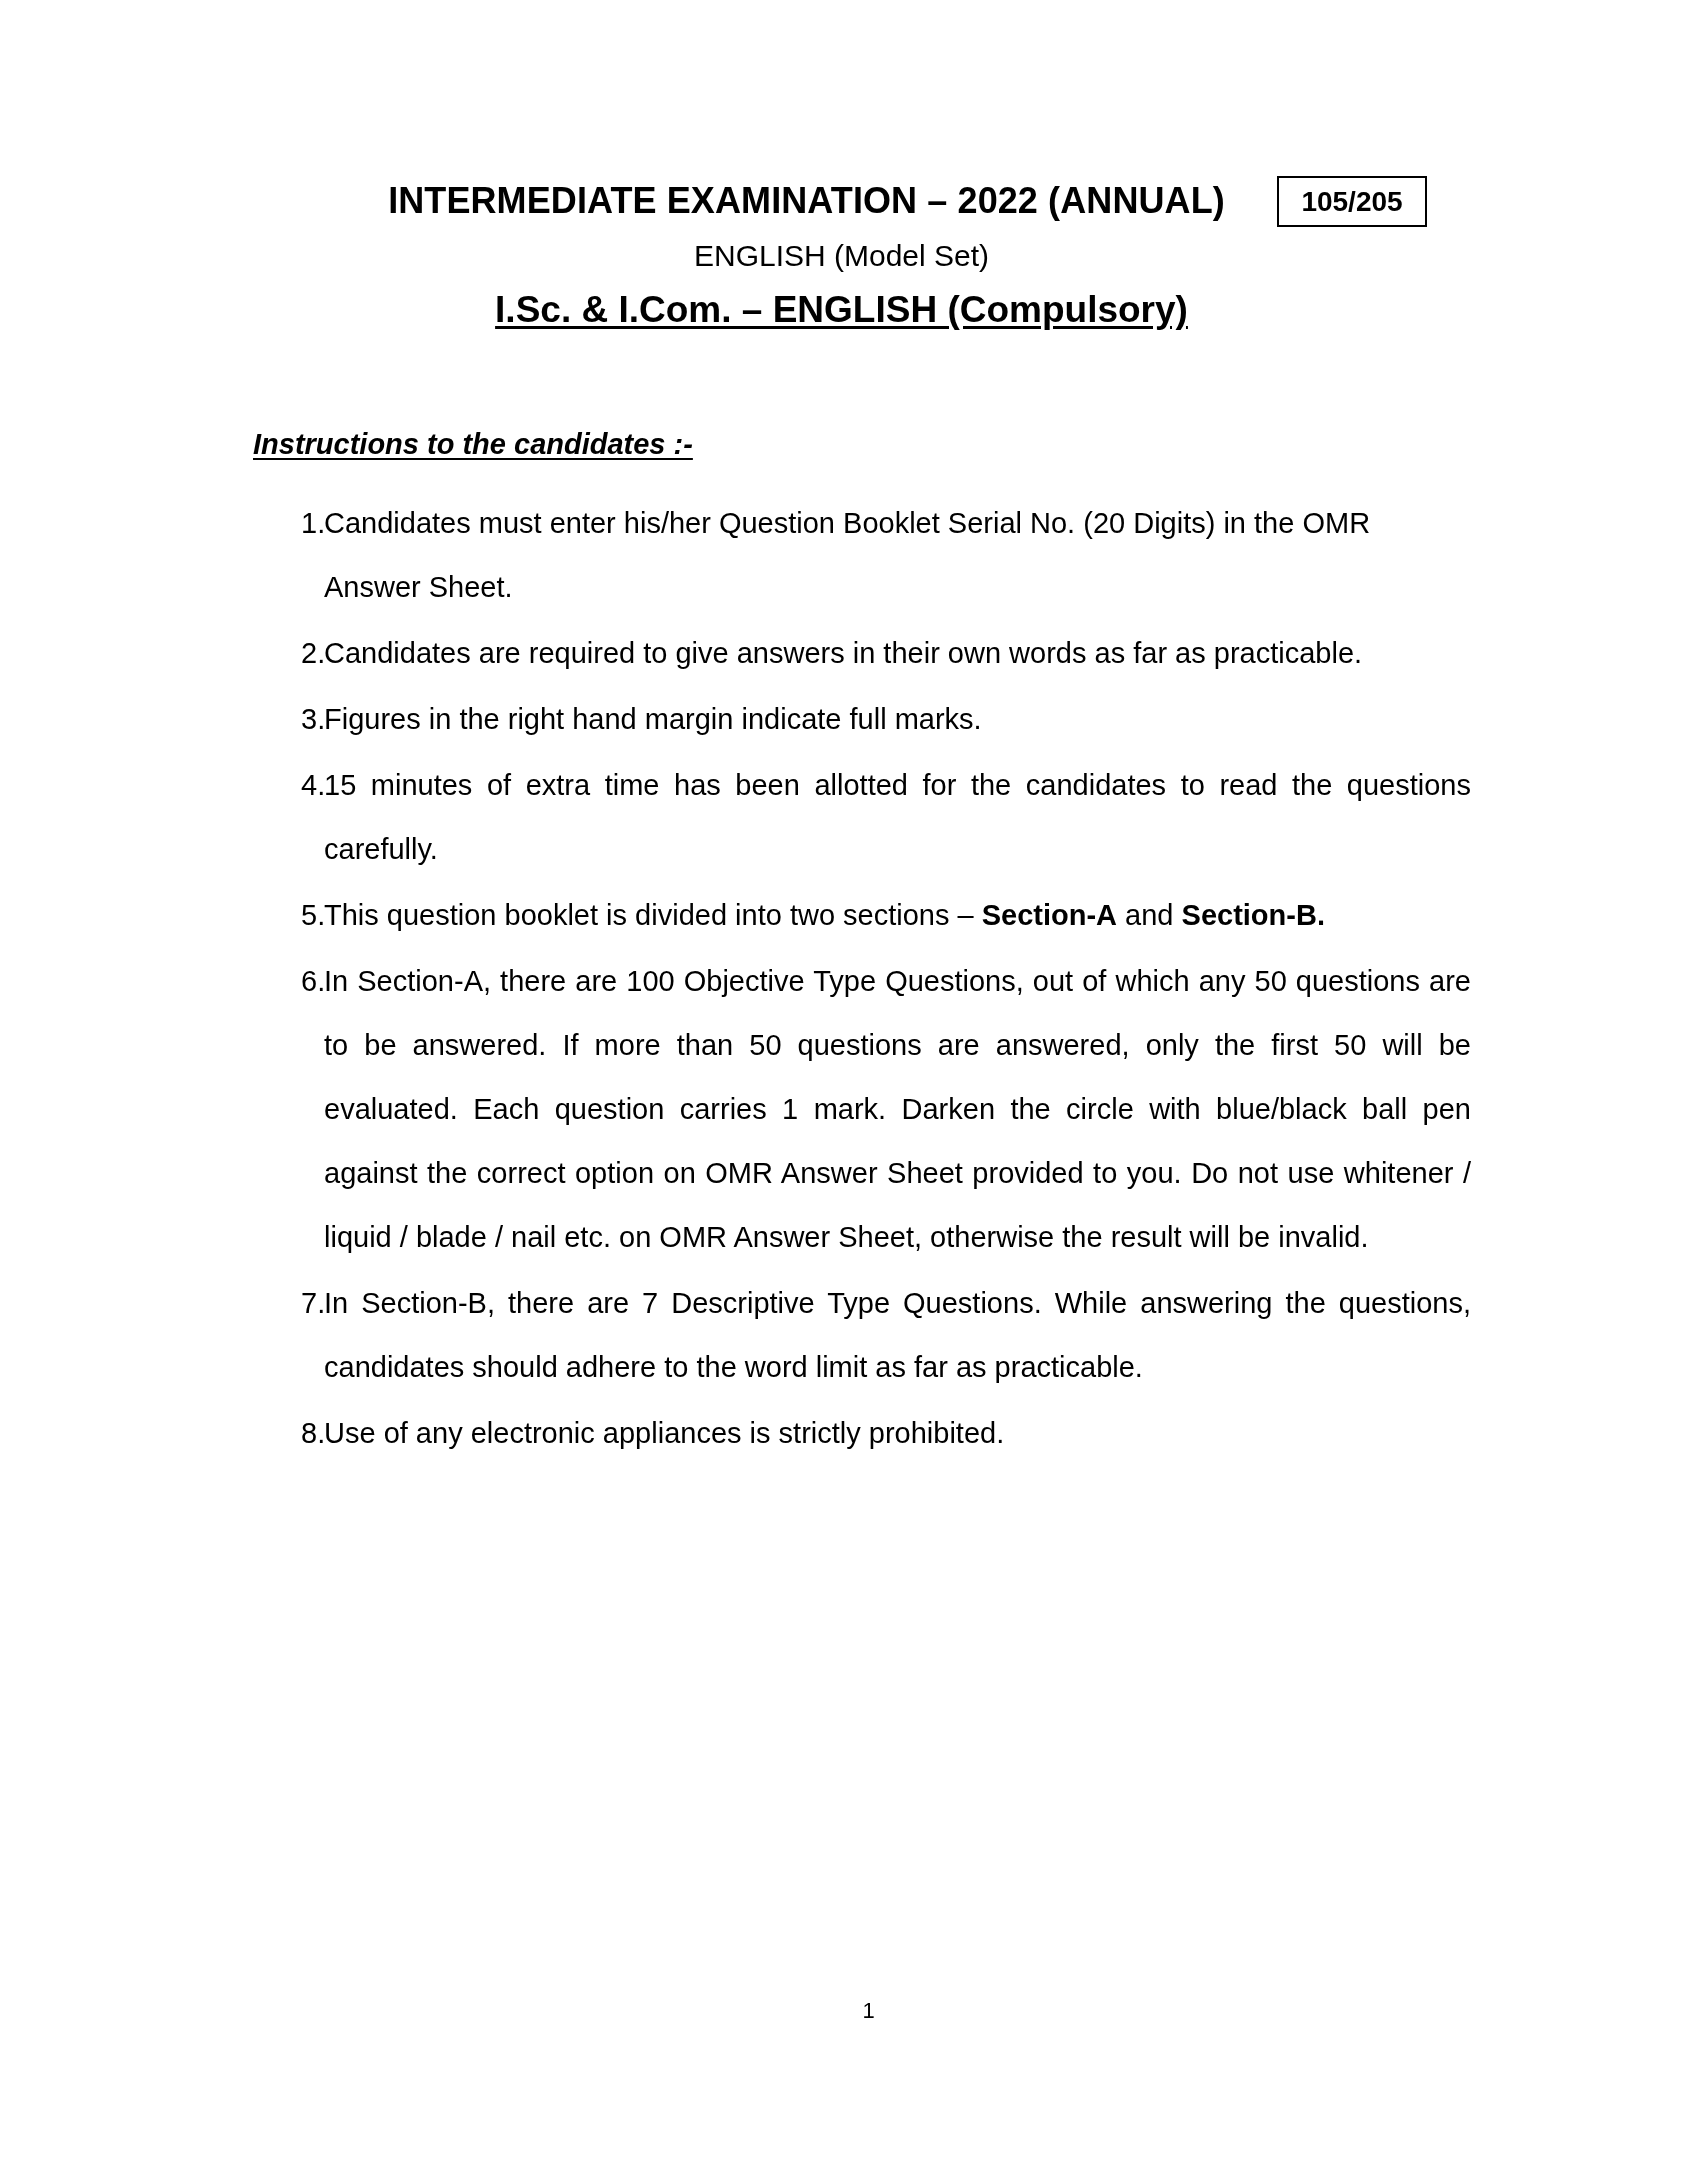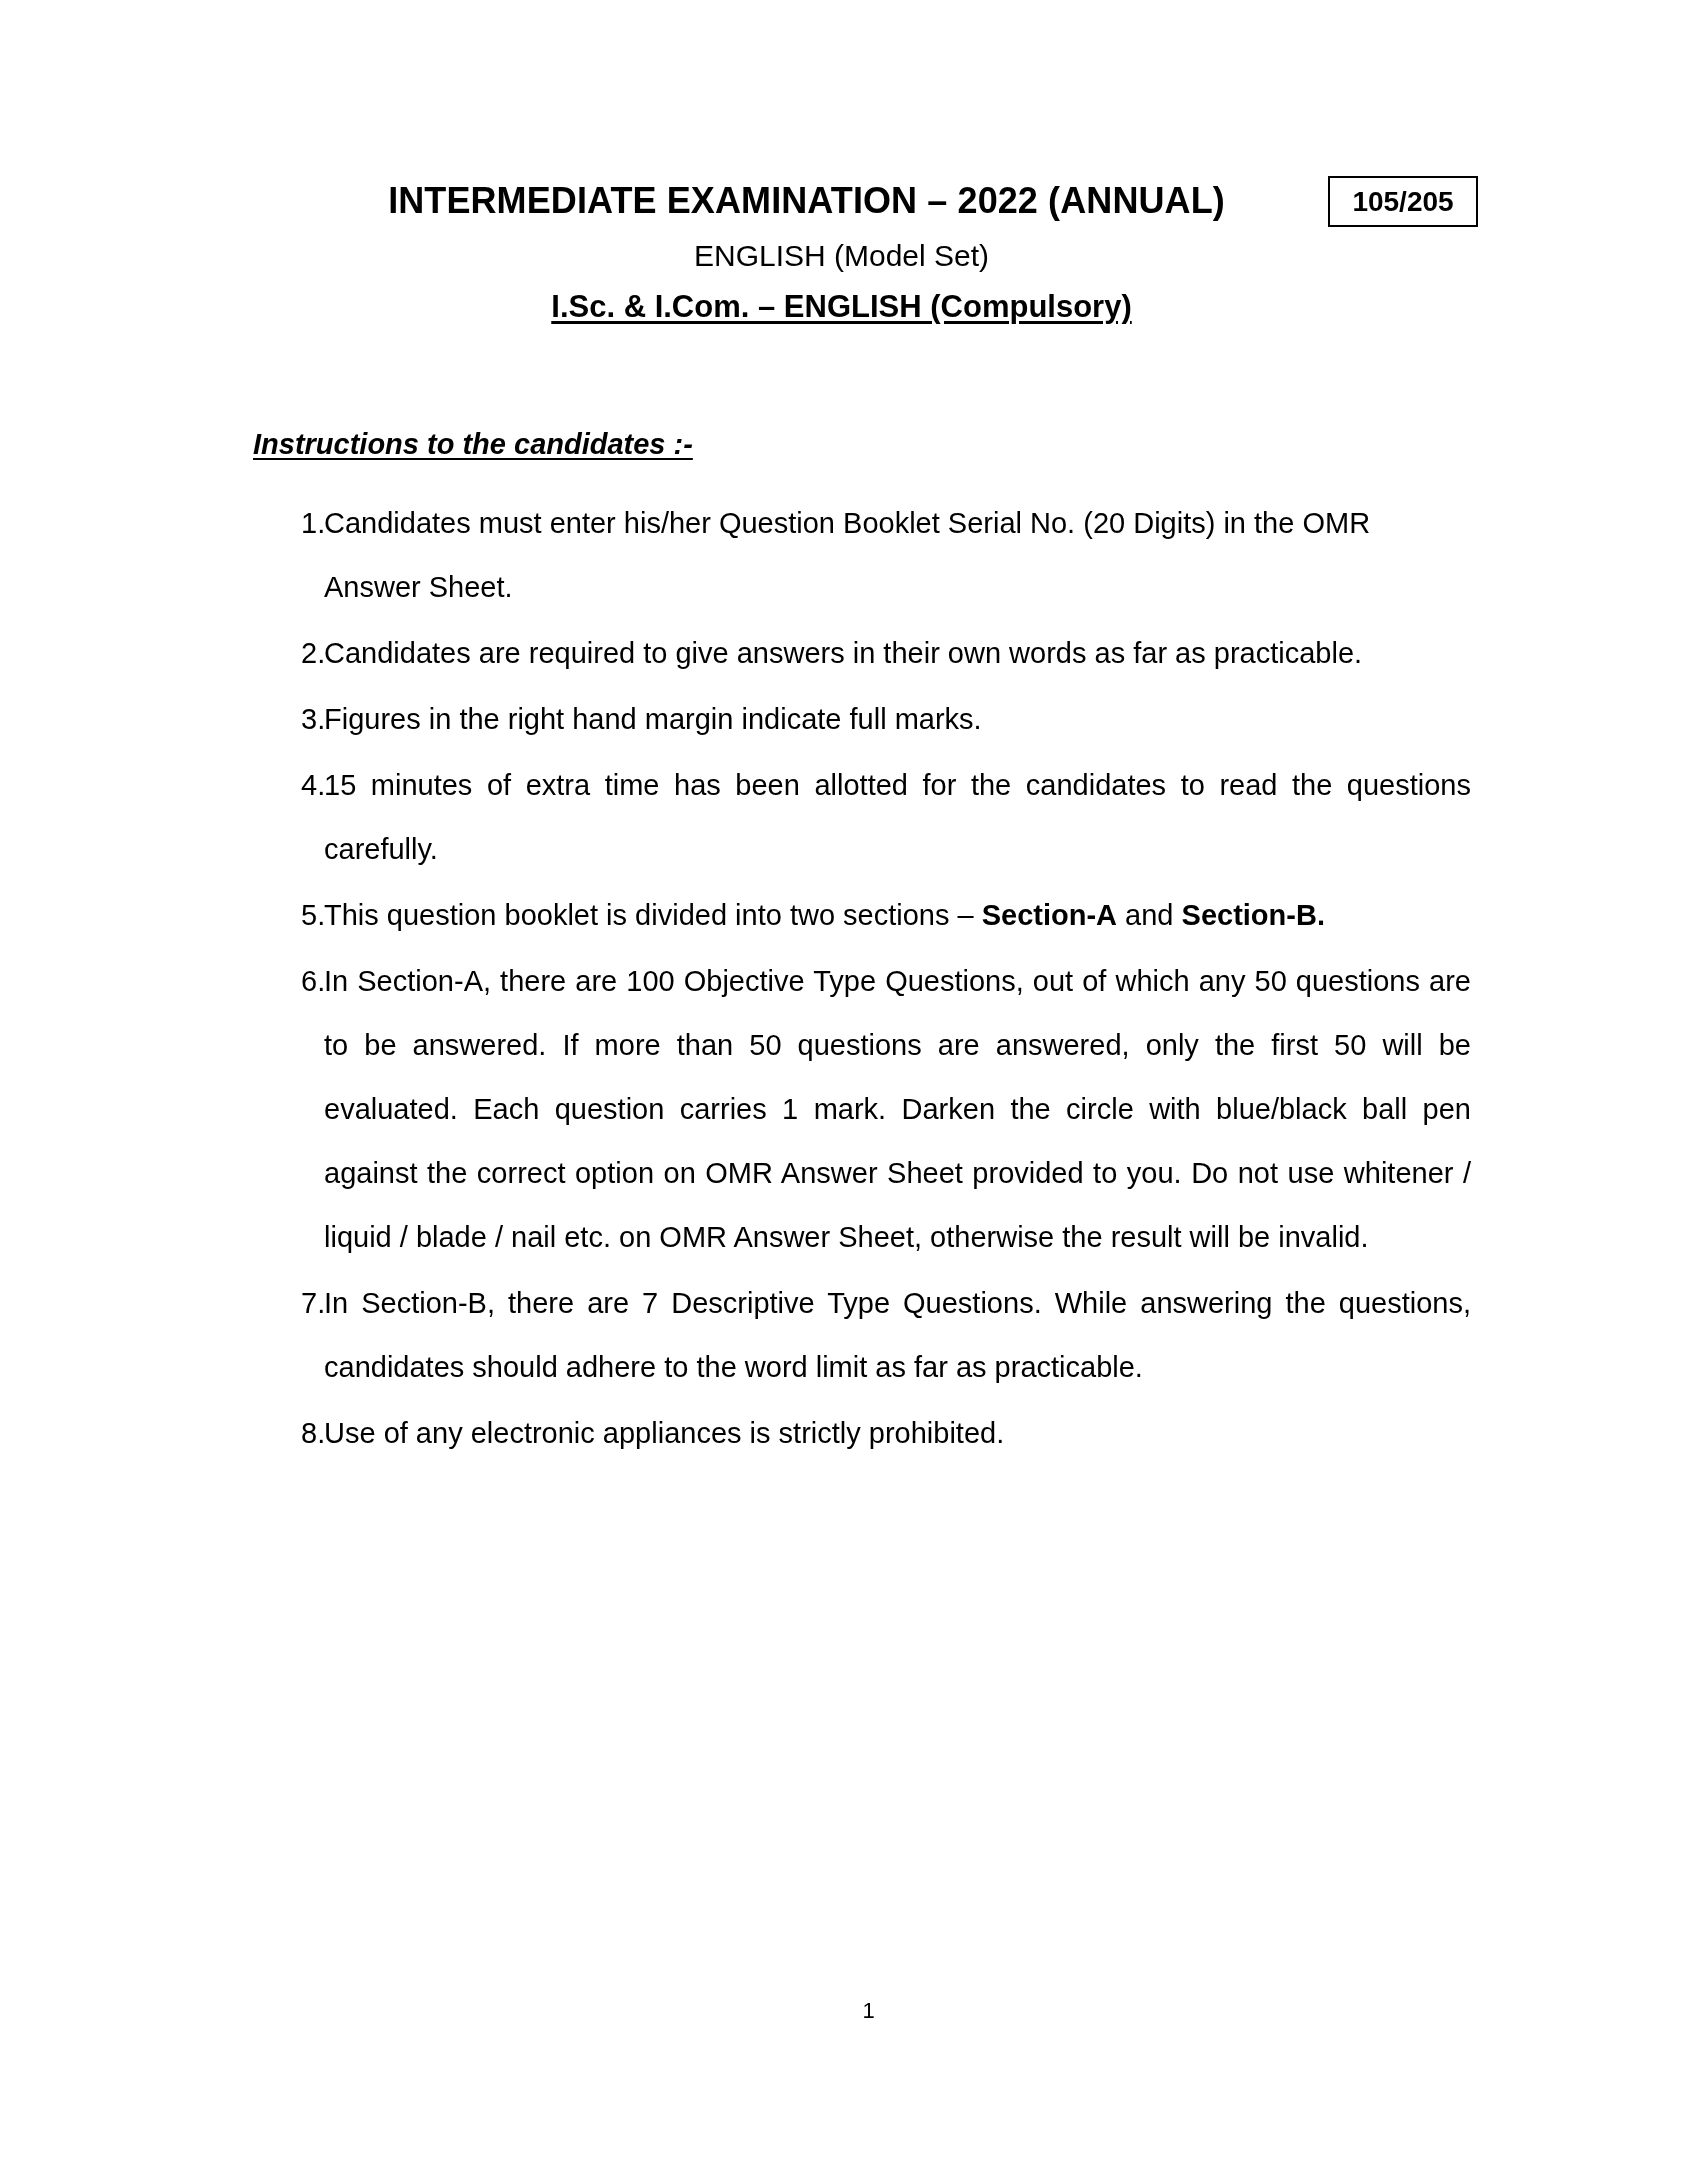--- a/index.html
+++ b/index.html
@@ -41,21 +41,21 @@
     font-size: 36px;
     font-weight: bold;
     letter-spacing: 0.1px;
     line-height: 50px;
     display: inline-block;
     transform: translateX(-35px);
     white-space: nowrap;
   }
   .code-box {
     position: absolute;
-    left: 1328px;
+    left: 1277px;
     top: 0px;
     width: 150px;
     height: 51px;
     border: 2px solid #000;
     box-sizing: border-box;
     display: flex;
     align-items: center;
     justify-content: center;
   }
   .code-box span {
@@ -72,21 +72,21 @@
     font-size: 30px;
     font-weight: normal;
     white-space: nowrap;
   }
 
   .title-row-3 {
     text-align: center;
     margin-top: 16px;
   }
   .title-sub2 {
-    font-size: 31px;
+    font-size: 37px;
     font-weight: bold;
     text-decoration: underline;
     text-underline-offset: 4px;
     white-space: nowrap;
   }
 
   
   .meta-row {
     position: absolute;
     left: 253px;

